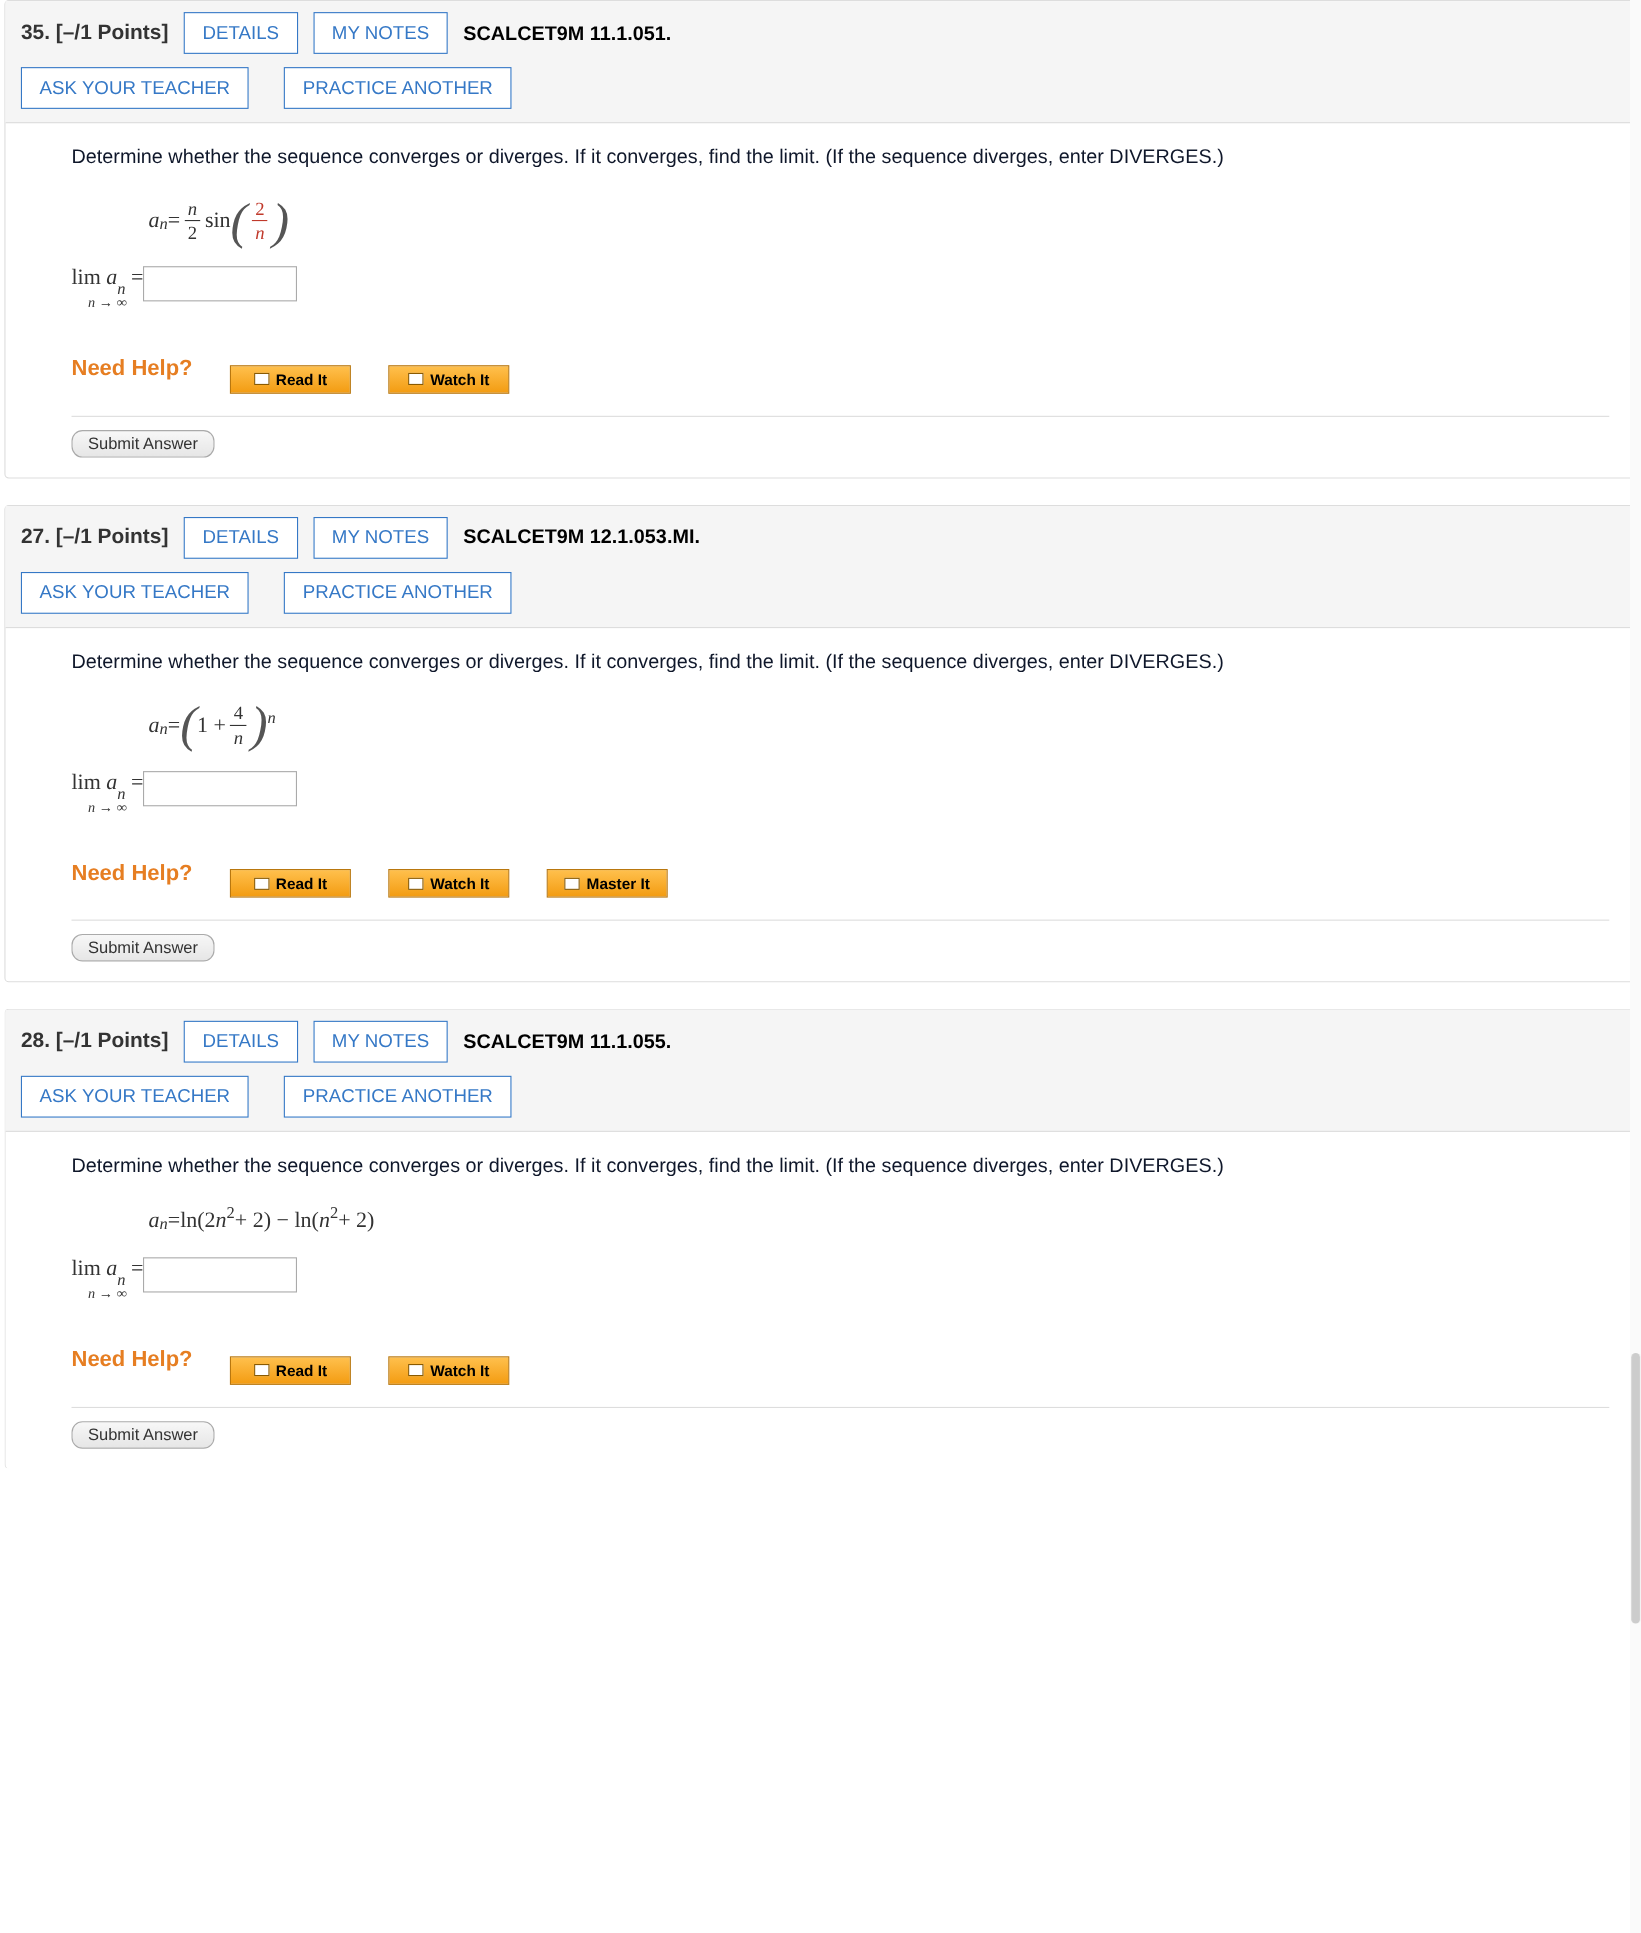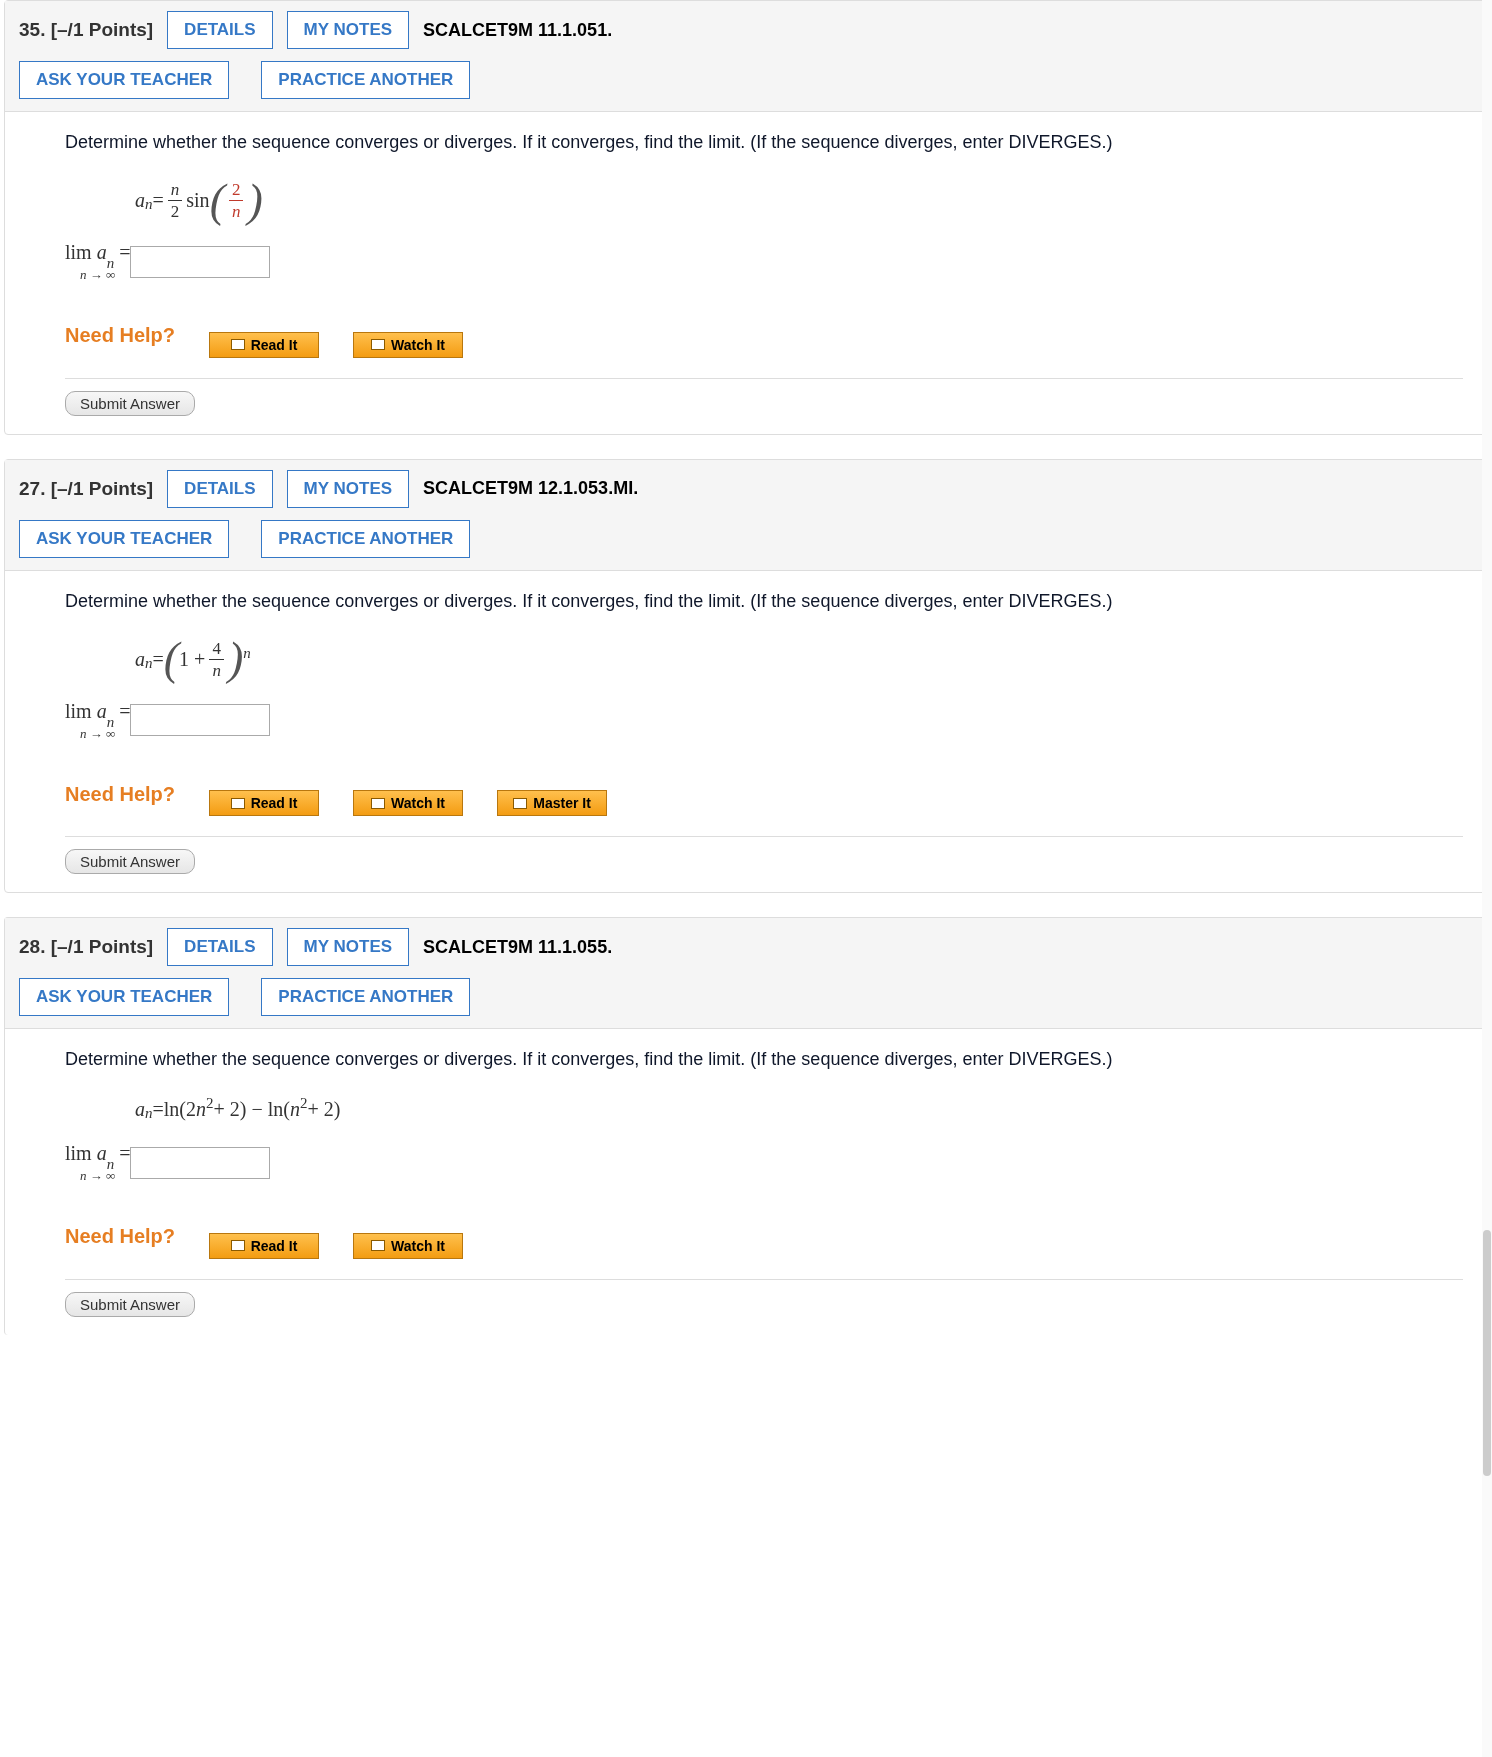--- a/index.html
+++ b/index.html
@@ -40,21 +40,21 @@
     font-weight: bold;
     color: #333;
     font-size: 19px;
   }
   .outlined-btn {
     border: 1.5px solid #3578c6;
     background: #fff;
     color: #3578c6;
     padding: 8px 16px;
     font-size: 17px;
-    font-weight: 700;
+    font-weight: 400;
     cursor: pointer;
     font-family: inherit;
   }
   .refcode {
     color: #000000;
     font-weight: bold;
     font-size: 18px;
   }
   .q-body {
     padding: 18px 24px 18px 60px;
@@ -95,21 +95,20 @@
     font-size: 46px;
     font-weight: 200;
     color: #555;
     line-height: 0;
     position: relative;
   }
   .paren-lg::before { content: "("; }
   .paren-lg::after  { content: ")"; }
   .limit-row {
     display: flex;
-    align-items: center;
     margin-bottom: 32px;
   }
   .lim-expr {
     font-family: 'Times New Roman', serif;
     display: inline-flex;
     flex-direction: column;
     align-items: center;
     line-height: 1.05;
   }
   .lim-expr .top { font-size: 20px; }

